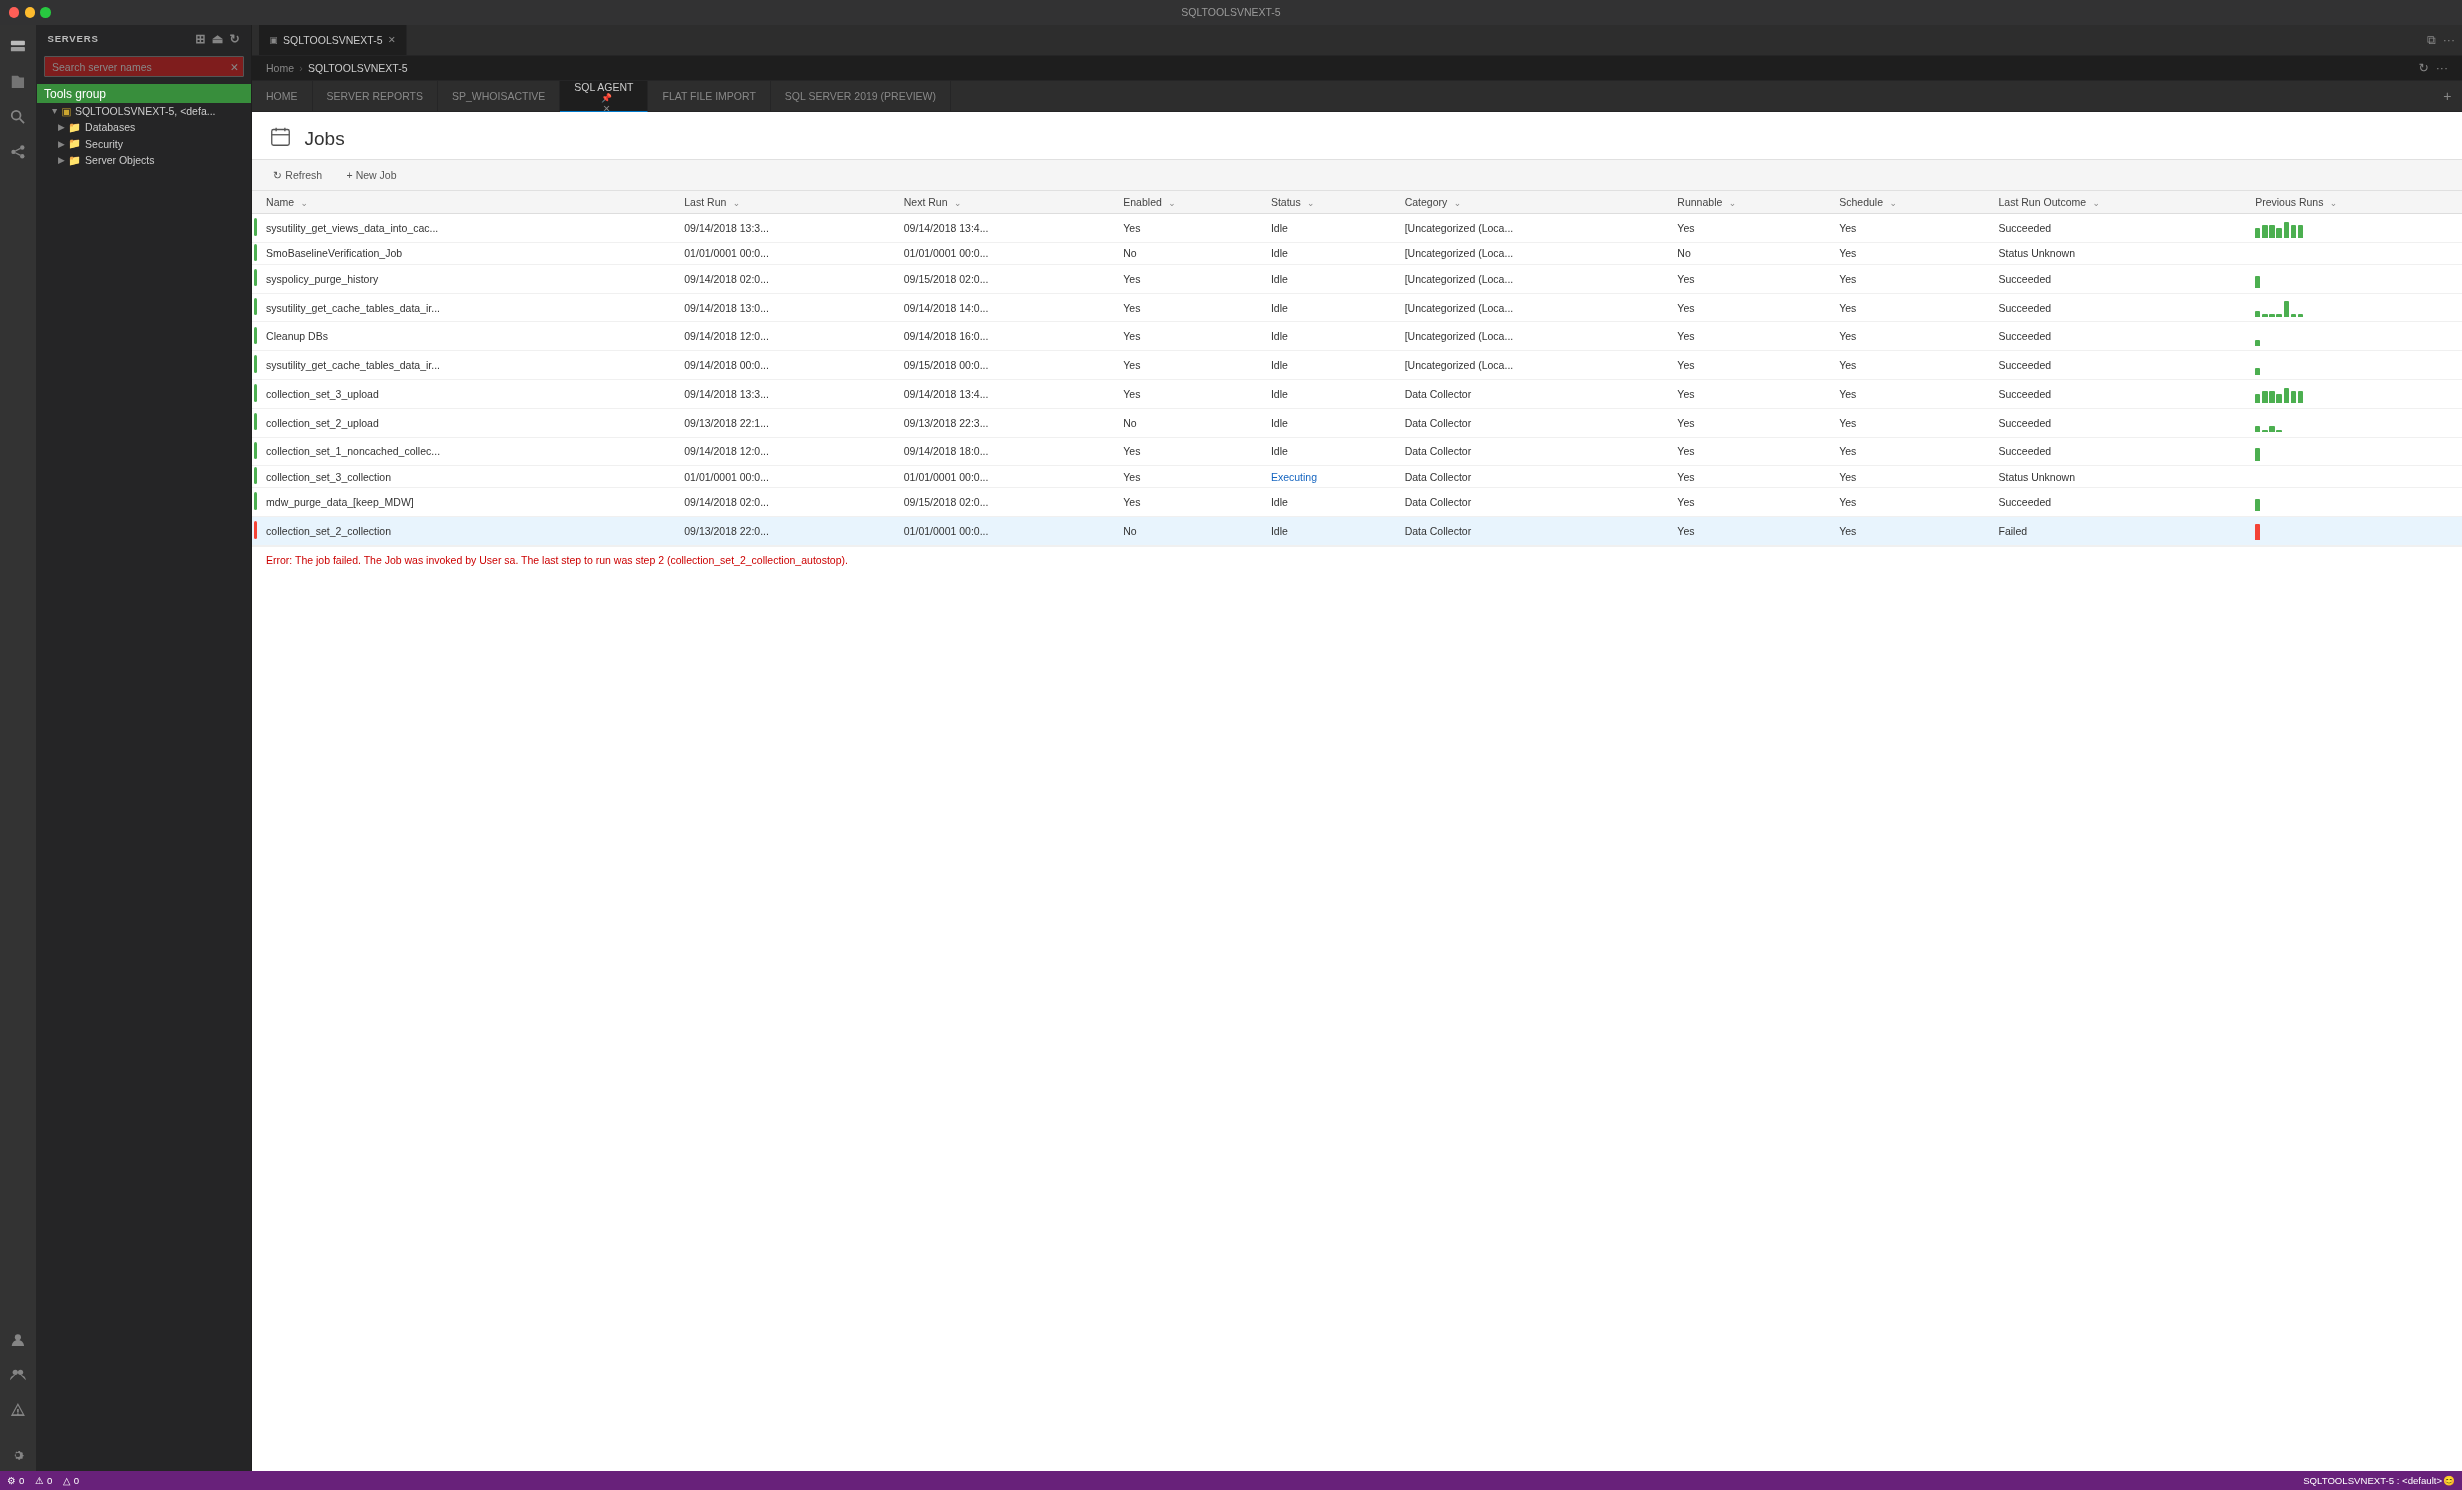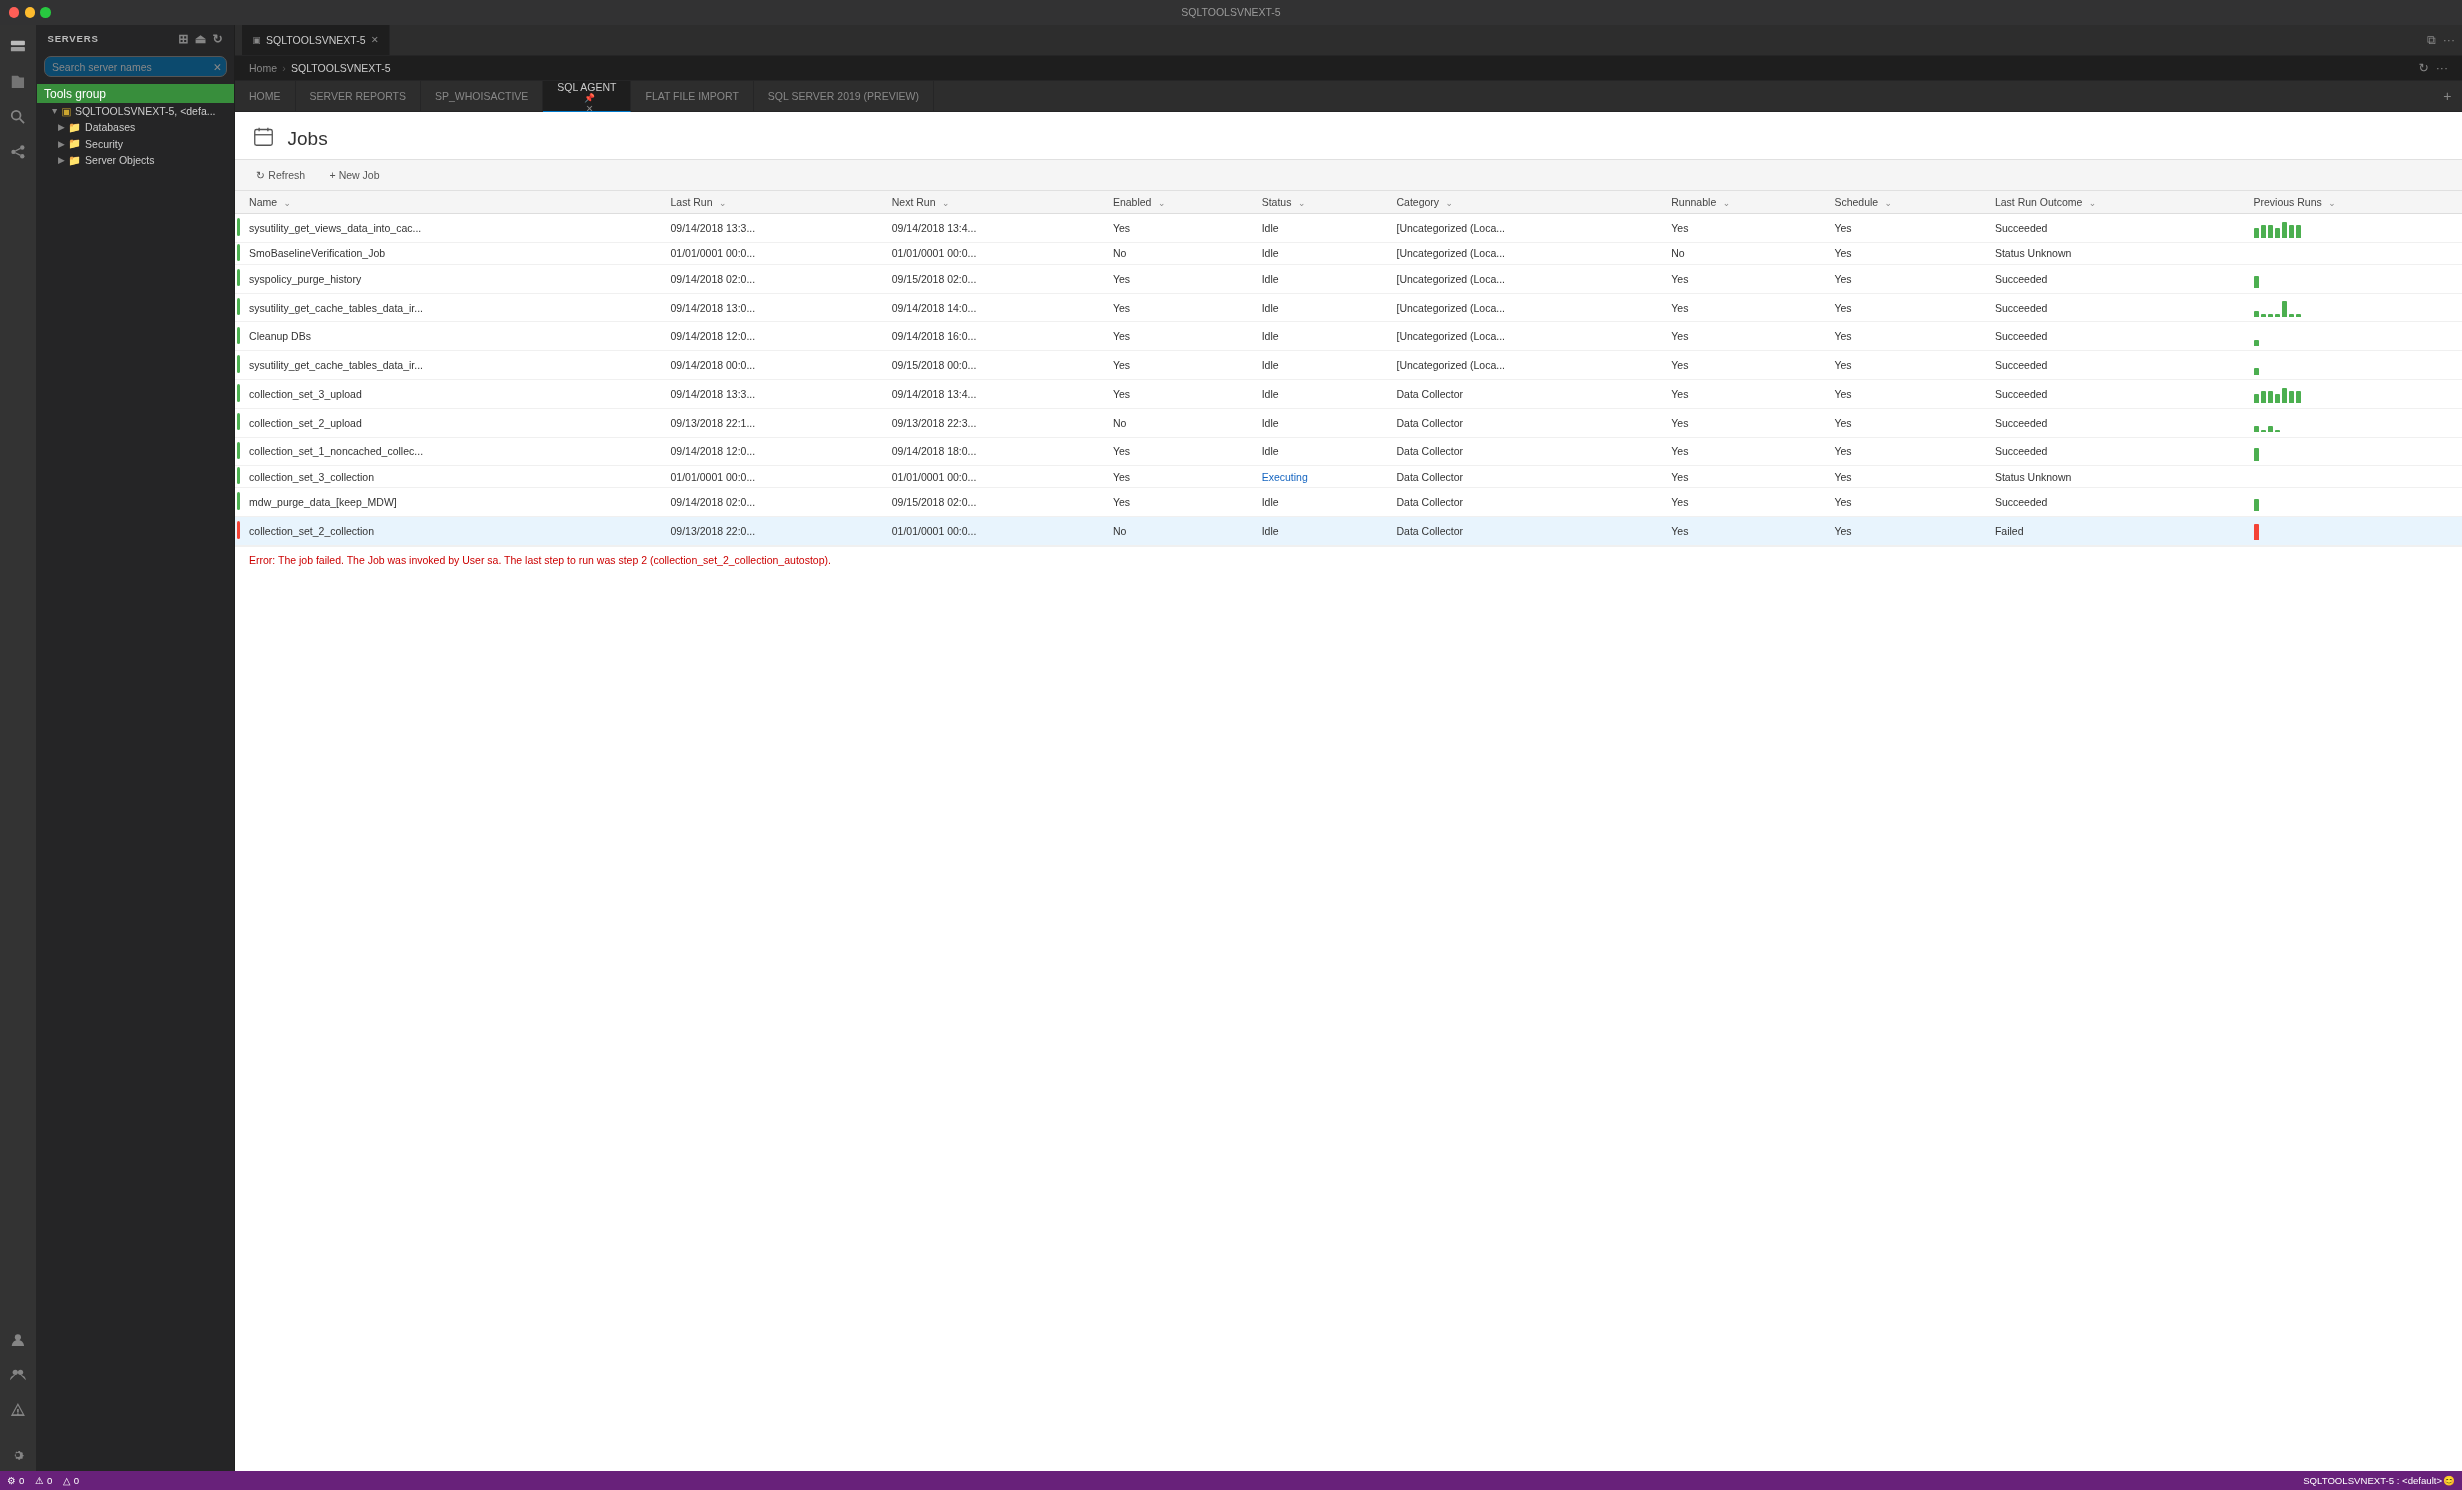--- a/index.html
+++ b/index.html
@@ -17,27 +17,27 @@
     
     .app { display: flex; flex: 1; overflow: hidden; }
 
     
     .activity-bar { width: 37px; background: #333333; display: flex; flex-direction: column; align-items: center; padding-top: 7px; gap: 3.5px; border-right: 0.9px solid #252526; }
     .activity-icon { width: 31.5px; height: 31.5px; display: flex; align-items: center; justify-content: center; color: #858585; cursor: pointer; border-radius: 3.5px; font-size: 15.8px; }
     .activity-icon.active { color: #cccccc; }
     .activity-spacer { flex: 1; }
 
     
-    .sidebar { width: 198px; background: #252526; display: flex; flex-direction: column; border-right: 0.9px solid #1e1e1e; }
+    .sidebar { width: 215px; background: #252526; display: flex; flex-direction: column; border-right: 0.9px solid #1e1e1e; }
     .sidebar-header { padding: 7px 10.5px; font-size: 9.6px; font-weight: 600; letter-spacing: 0.08em; color: #bbb; display: flex; align-items: center; justify-content: space-between; }
     .sidebar-header-icons { display: flex; gap: 5.3px; }
     .sidebar-icon-btn { color: #858585; cursor: pointer; font-size: 12.3px; }
 
     .search-box { margin: 3.5px 7px 7px; position: relative; }
-    .search-input { width: 100%; background: #0c4a6e; border: 0.9px solid #555; color: #ccc; padding: 3.5px 21px 3.5px 7px; font-size: 10.5px; border-radius: 7px; outline: none; }
+    .search-input { width: 100%; background: #7f1d1d; border: 0.9px solid #555; color: #ccc; padding: 3.5px 21px 3.5px 7px; font-size: 10.5px; border-radius: 1px; outline: none; }
     .search-input::placeholder { color: #888; }
     .search-clear { position: absolute; right: 5.3px; top: 50%; transform: translateY(-50%); color: #888; cursor: pointer; font-size: 10.5px; }
 
     .tree-item { display: flex; align-items: center; padding: 1.8px 3.5px 1.8px 7px; cursor: pointer; font-size: 10.5px; color: #ccc; }
     .tree-group { background: #388e3c; color: white; padding: 2.6px 7px; font-size: 12px; font-weight: 500; display: flex; align-items: center; gap: 3.5px; }
     .tree-expand { width: 14px; text-align: center; font-size: 8.8px; color: #858585; }
     .tree-indent { padding-left: 17.5px; }
 
     
     .main { flex: 1; display: flex; flex-direction: column; overflow: hidden; background: #1e1e1e; }

